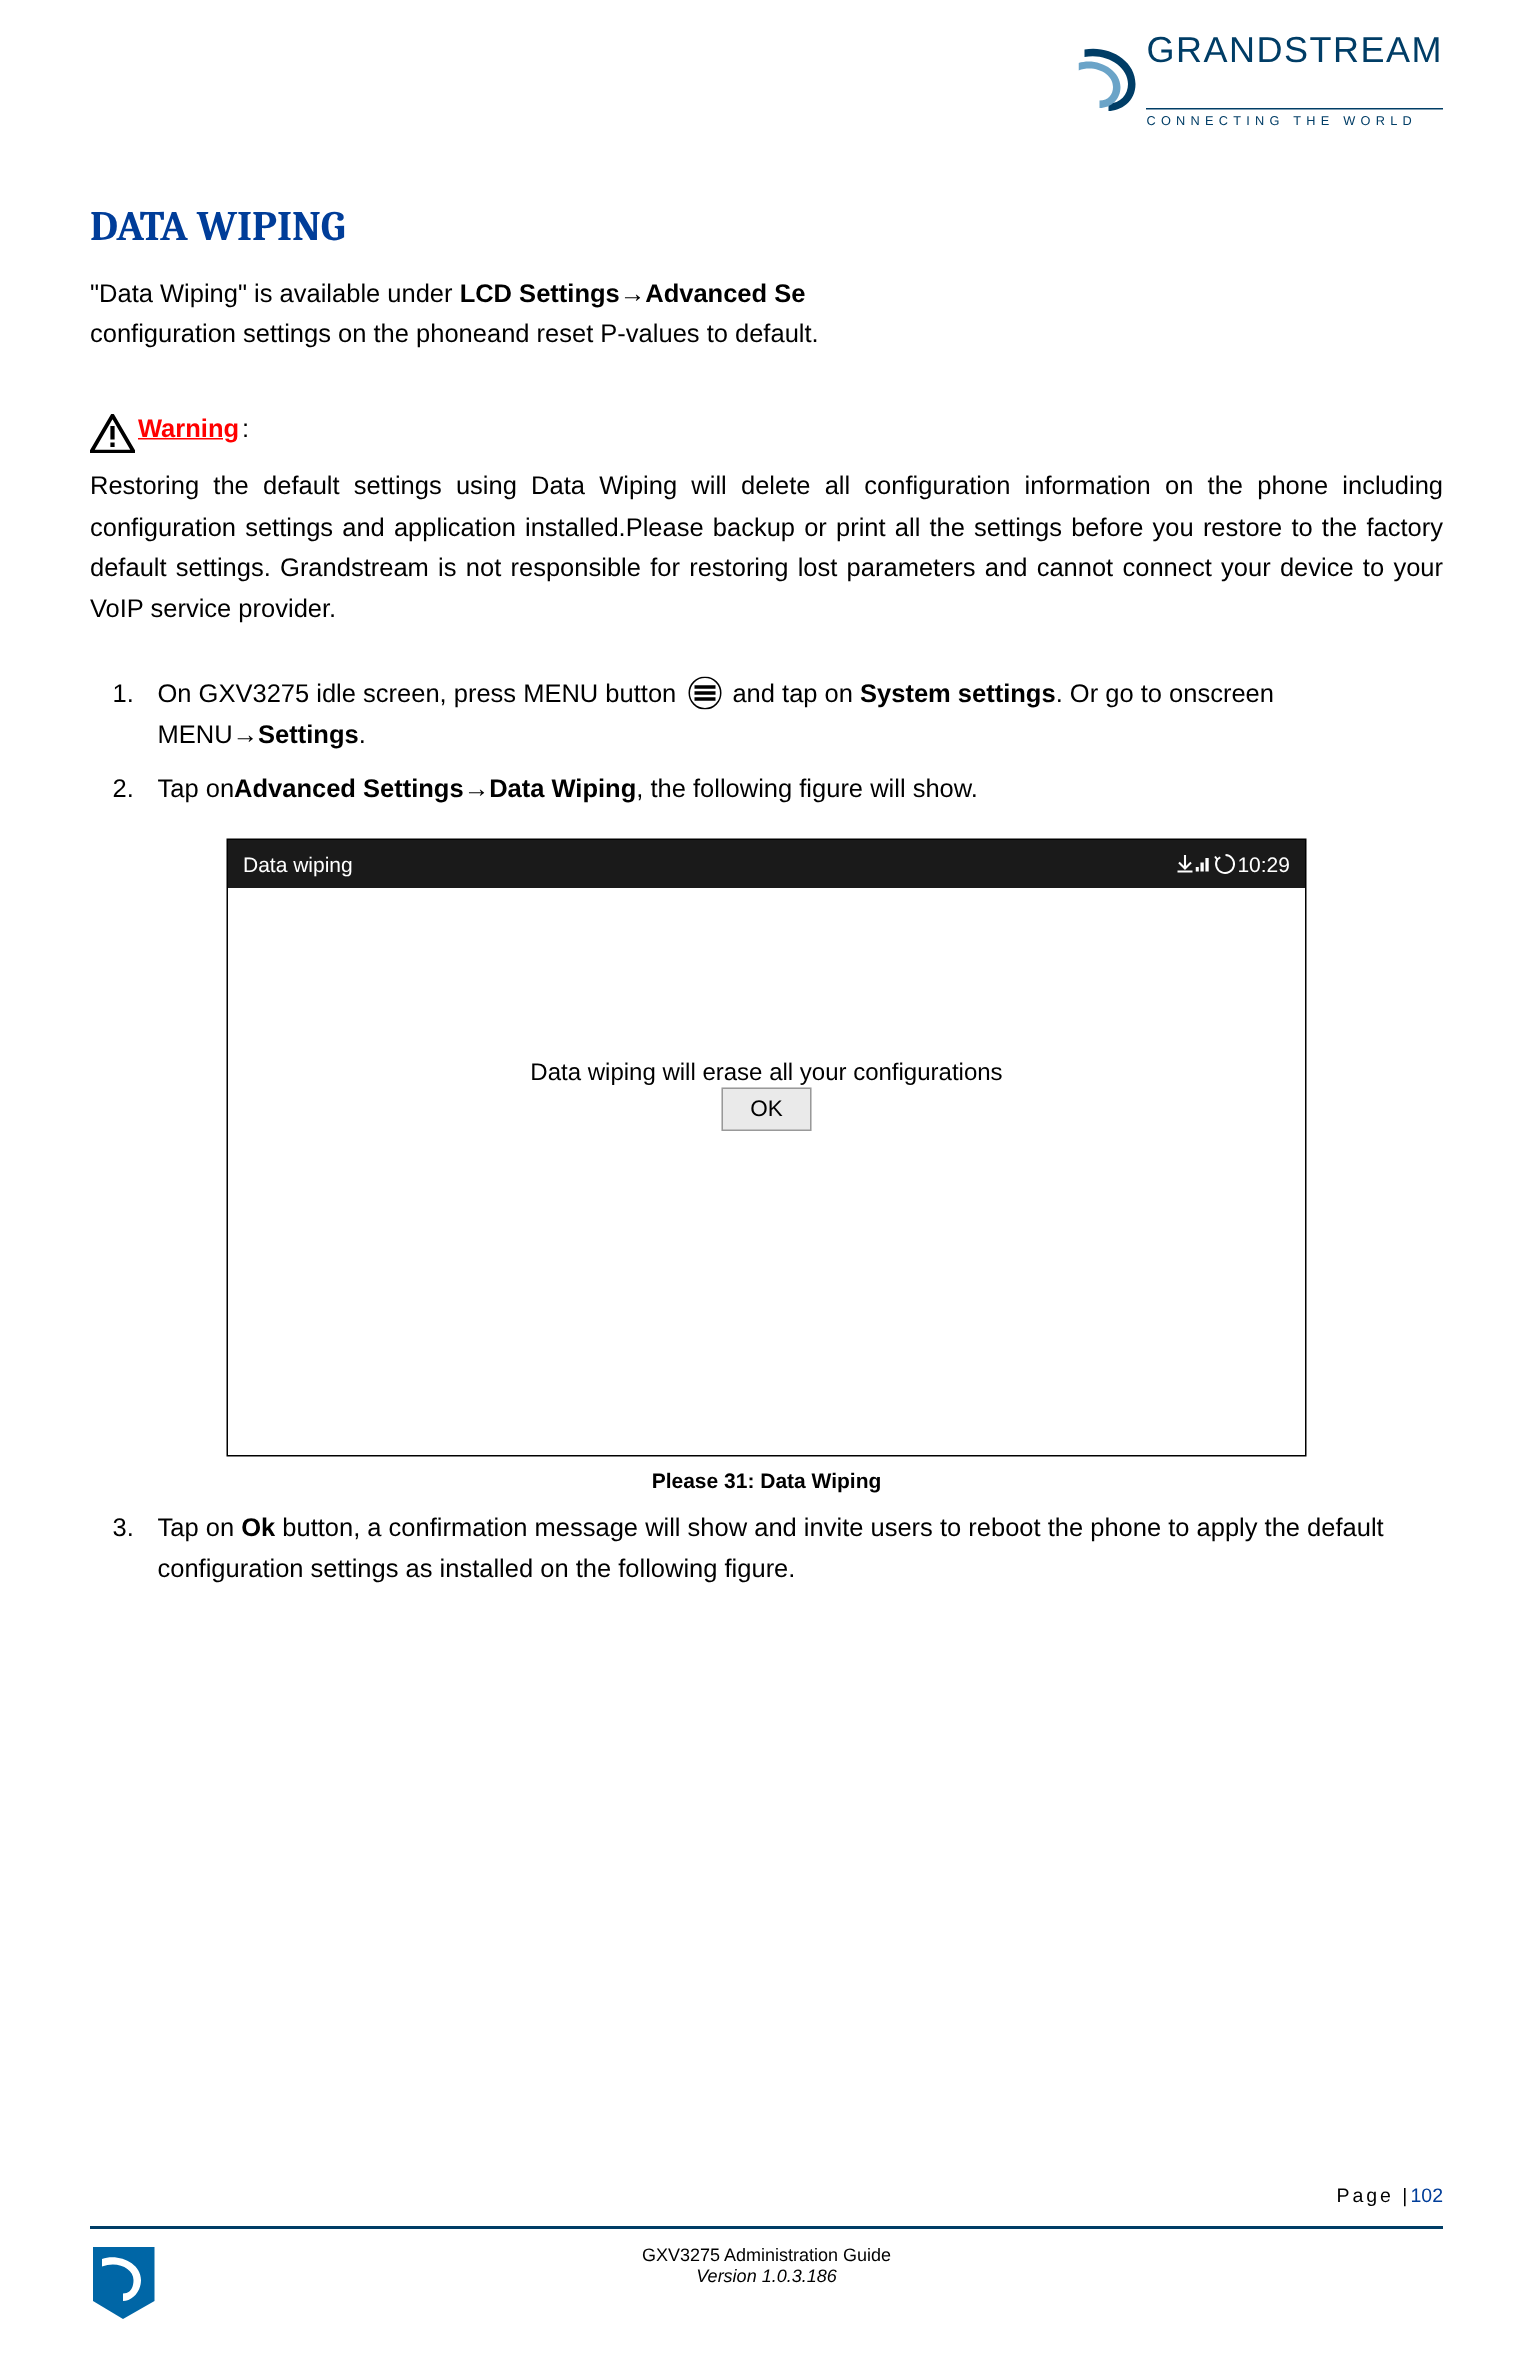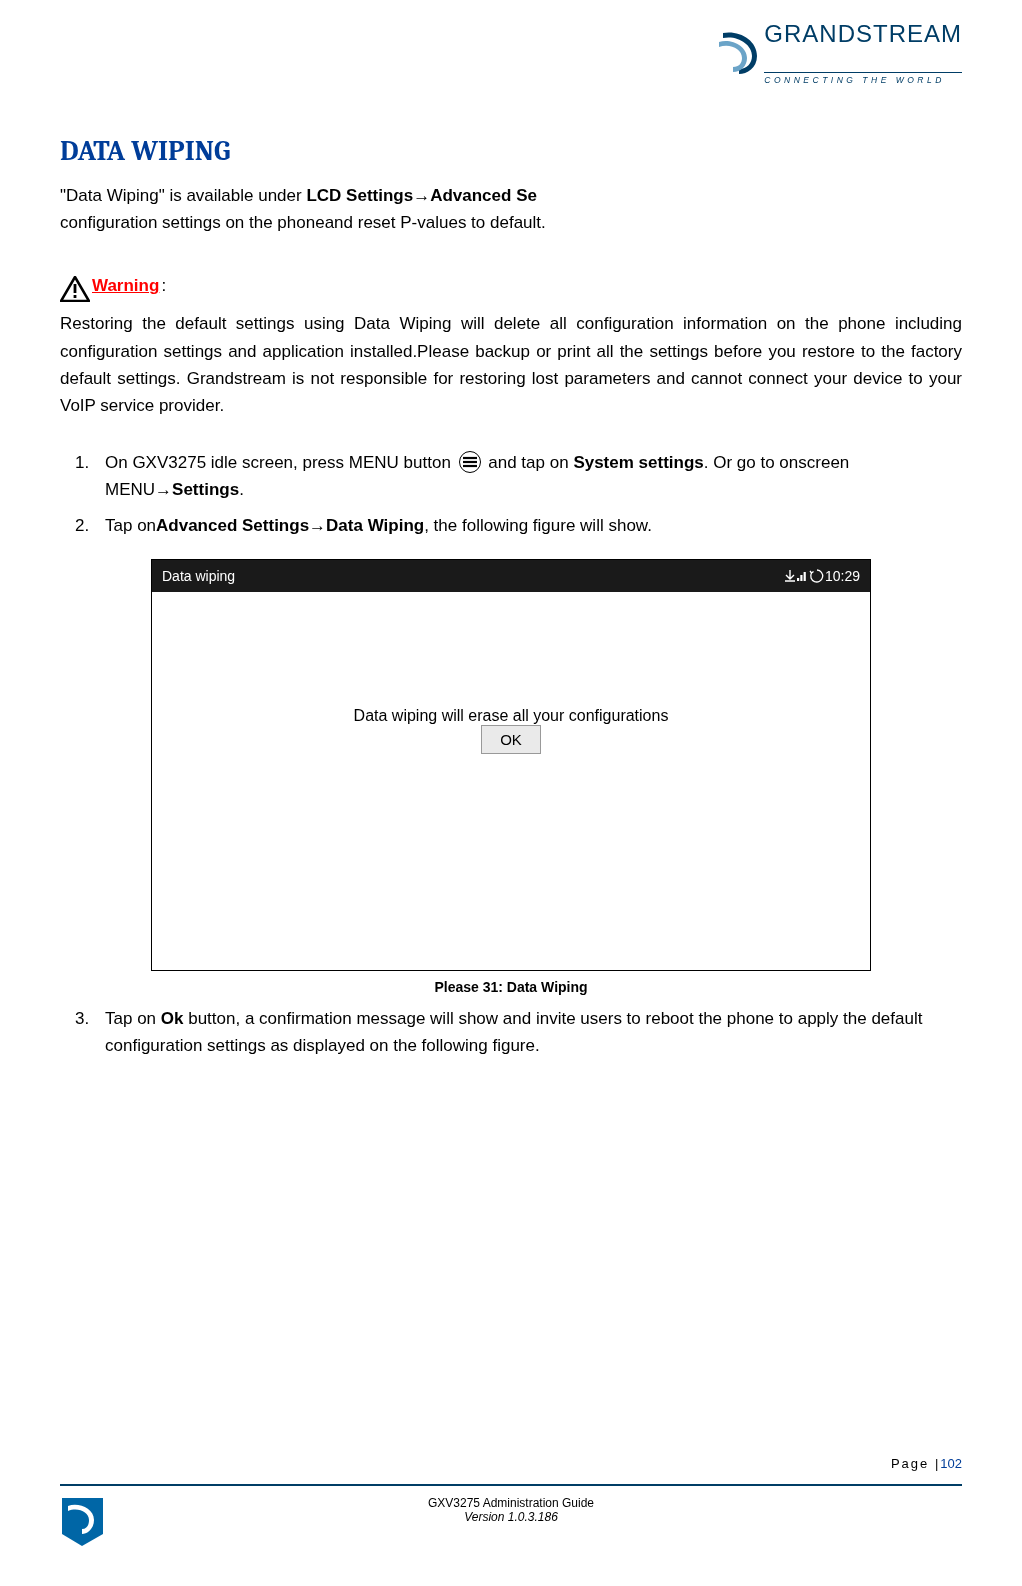--- a/index.html
+++ b/index.html
@@ -35,21 +35,20 @@
       letter-spacing: 1px;
       color: #003d66;
     }
     .logo-tagline {
       font-size: 8.5px;
       letter-spacing: 3.5px;
       color: #003d66;
       border-top: 1px solid #003d66;
       padding-top: 2px;
       margin-top: 2px;
-      font-style: italic;
     }
     .section-title {
       font-family: Cambria, Georgia, serif;
       font-size: 28px;
       font-weight: bold;
       color: #003d99;
       margin-bottom: 15px;
     }
     .arrow { font-weight: bold; }
     .intro-para {
@@ -232,21 +231,21 @@
     <div class="fig-body">
       <div class="fig-message">Data wiping will erase all your configurations</div>
       <button class="fig-ok-button">OK</button>
     </div>
   </div>
   <div class="figure-caption">Please 31: Data Wiping</div>
 </div>
 
 <div class="step-list">
   <div class="step">
-    <span class="num">3.</span><span class="cont"><span>Tap on </span><b>Ok</b><span> button, a confirmation message will show and invite users to reboot the phone to apply the default configuration settings as displayed on the following figure.</span></span>
+    <span class="num">3.</span><span class="cont"><span>Tap on </span><b>Ok</b><span> button, a confirmation message will show and invite users to reboot the phone to apply the default configuration settings as installed on the following figure.</span></span>
   </div>
 </div>
 
 <div class="footer">
   <div class="footer-page">
     <span>Page |</span><span class="pagenum">102</span>
   </div>
   <hr class="footer-hr">
   <div class="footer-content">
     <svg class="footer-logo" viewBox="0 0 45 50">

